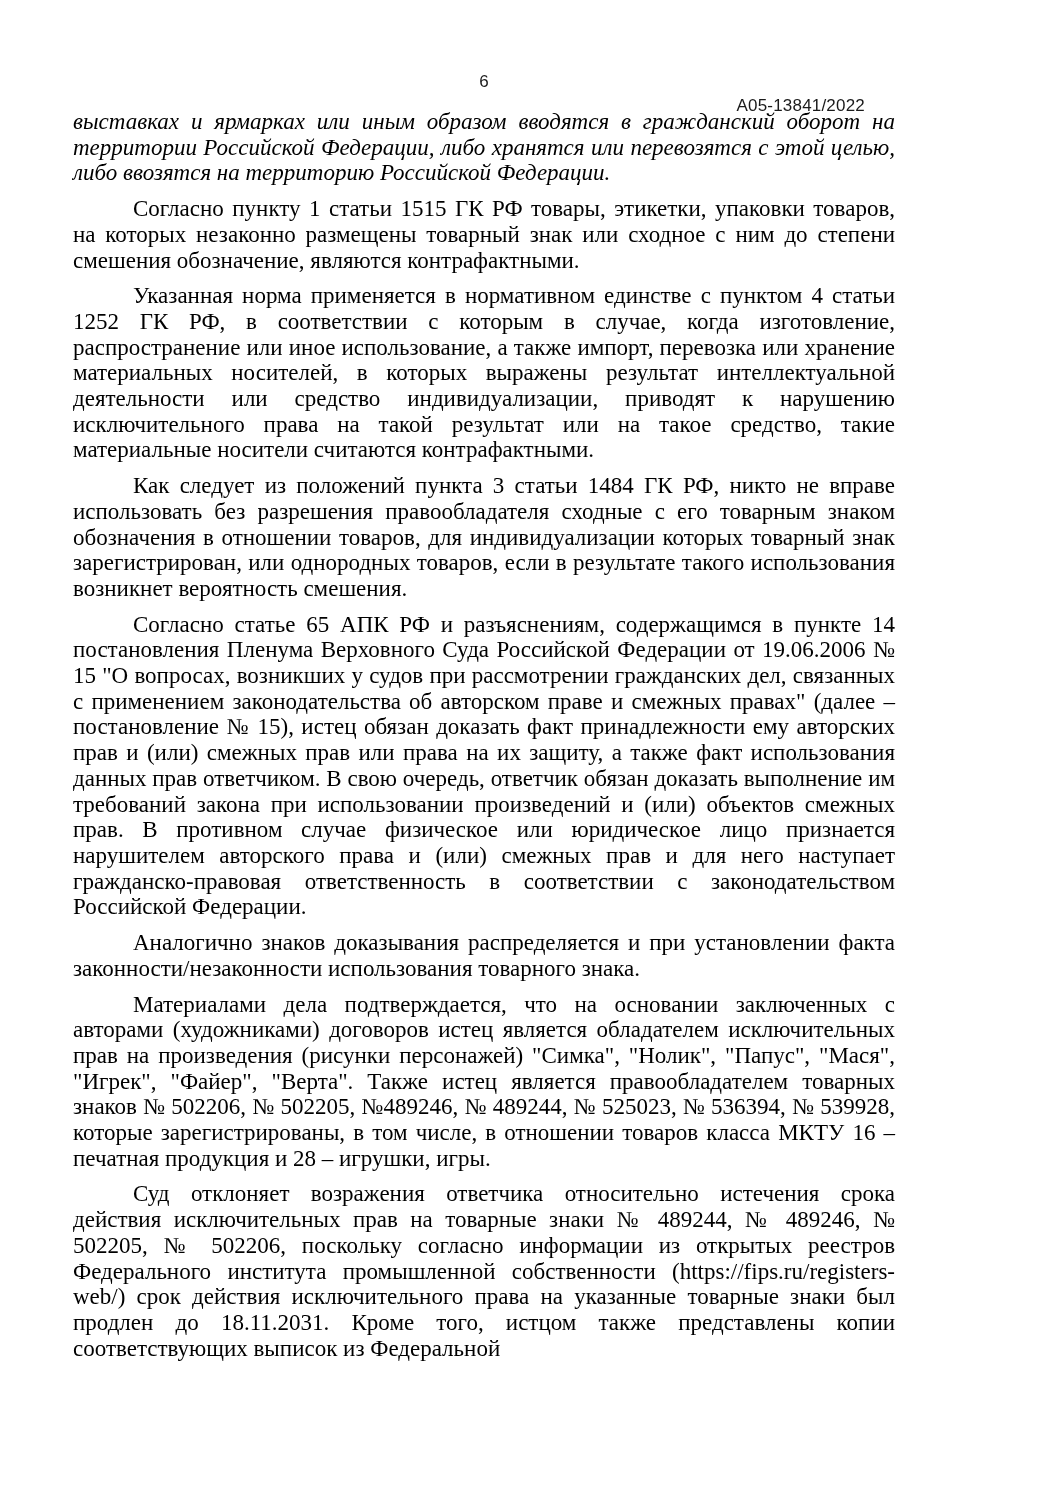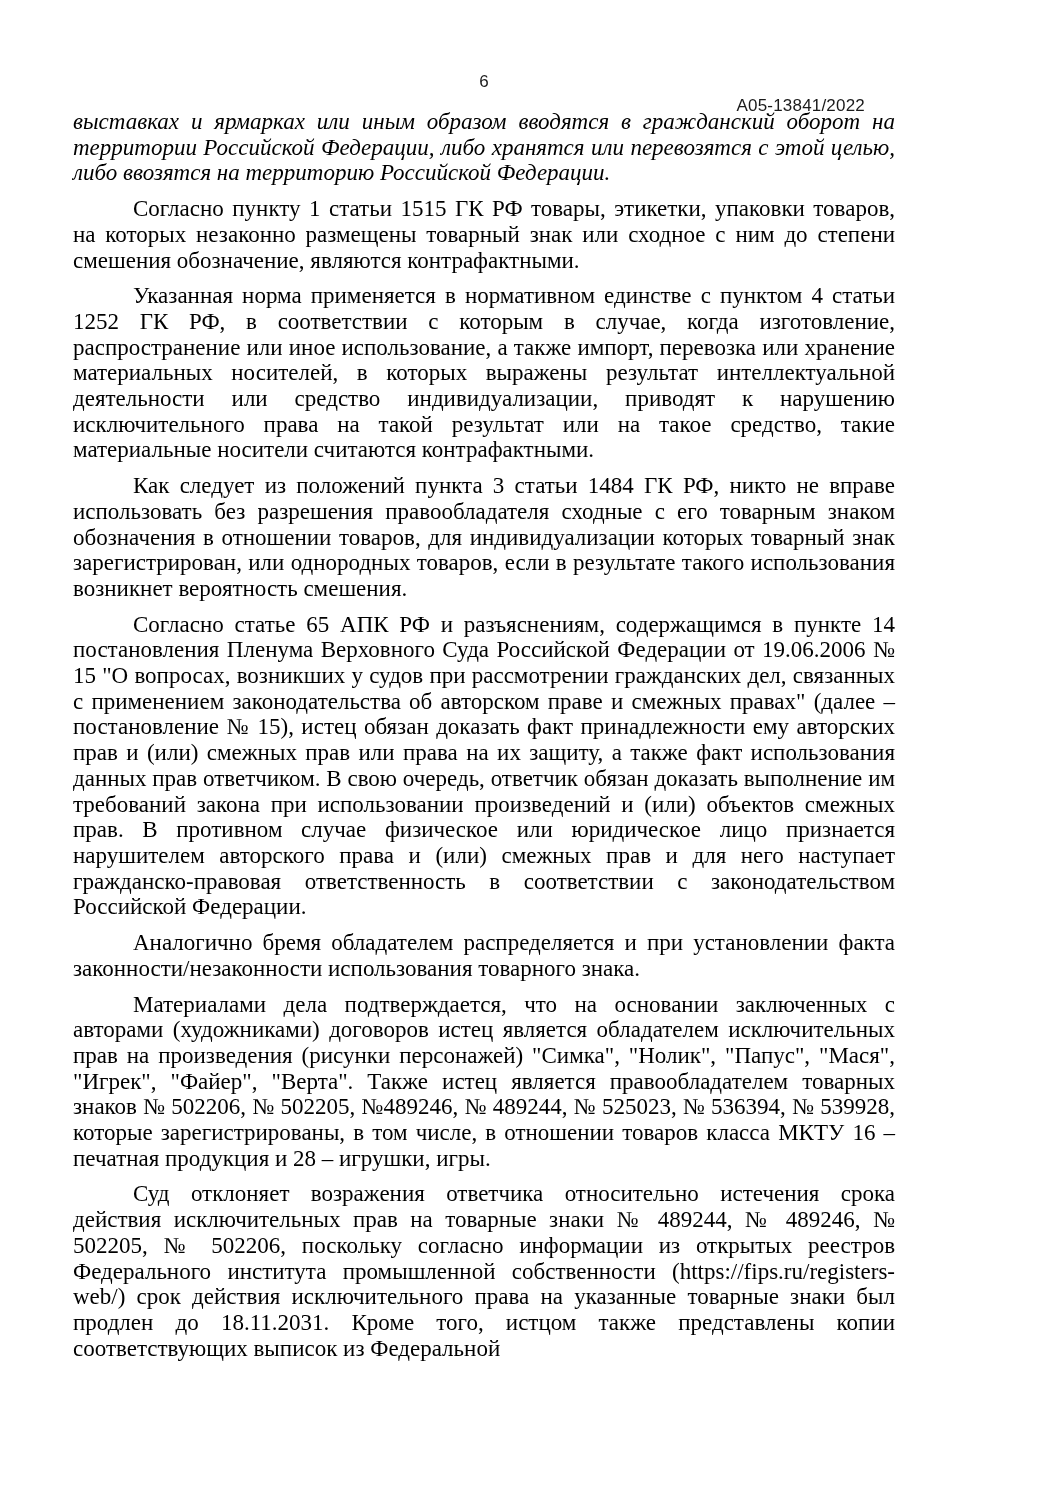--- a/index.html
+++ b/index.html
@@ -66,17 +66,17 @@
     <span class="page-num">6</span>
     <span class="case-num">А05-13841/2022</span>
   </header>
 
   <main class="doc-body">
     <p class="no-indent">выставках и ярмарках или иным образом вводятся в гражданский оборот на территории Российской Федерации, либо хранятся или перевозятся с этой целью, либо ввозятся на территорию Российской Федерации.</p>
     <p>Согласно пункту 1 статьи 1515 ГК РФ товары, этикетки, упаковки товаров, на которых незаконно размещены товарный знак или сходное с ним до степени смешения обозначение, являются контрафактными.</p>
     <p>Указанная норма применяется в нормативном единстве с пунктом 4 статьи 1252 ГК РФ, в соответствии с которым в случае, когда изготовление, распространение или иное использование, а также импорт, перевозка или хранение материальных носителей, в которых выражены результат интеллектуальной деятельности или средство индивидуализации, приводят к нарушению исключительного права на такой результат или на такое средство, такие материальные носители считаются контрафактными.</p>
     <p>Как следует из положений пункта 3 статьи 1484 ГК РФ, никто не вправе использовать без разрешения правообладателя сходные с его товарным знаком обозначения в отношении товаров, для индивидуализации которых товарный знак зарегистрирован, или однородных товаров, если в результате такого использования возникнет вероятность смешения.</p>
     <p>Согласно статье 65 АПК РФ и разъяснениям, содержащимся в пункте 14 постановления Пленума Верховного Суда Российской Федерации от 19.06.2006 № 15 "О вопросах, возникших у судов при рассмотрении гражданских дел, связанных с применением законодательства об авторском праве и смежных правах" (далее – постановление № 15), истец обязан доказать факт принадлежности ему авторских прав и (или) смежных прав или права на их защиту, а также факт использования данных прав ответчиком. В свою очередь, ответчик обязан доказать выполнение им требований закона при использовании произведений и (или) объектов смежных прав. В противном случае физическое или юридическое лицо признается нарушителем авторского права и (или) смежных прав и для него наступает гражданско-правовая ответственность в соответствии с законодательством Российской Федерации.</p>
-    <p>Аналогично бремя обладателем распределяется и при установлении факта законности/незаконности использования товарного знака.</p>
+    <p>Аналогично знаков доказывания распределяется и при установлении факта законности/незаконности использования товарного знака.</p>
     <p>Материалами дела подтверждается, что на основании заключенных с авторами (художниками) договоров истец является обладателем исключительных прав на произведения (рисунки персонажей) "Симка", "Нолик", "Папус", "Мася", "Игрек", "Файер", "Верта". Также истец является правообладателем товарных знаков № 502206, № 502205, №489246, № 489244, № 525023, № 536394, № 539928, которые зарегистрированы, в том числе, в отношении товаров класса МКТУ 16 – печатная продукция и 28 – игрушки, игры.</p>
     <p>Суд отклоняет возражения ответчика относительно истечения срока действия исключительных прав на товарные знаки № 489244, № 489246, № 502205, № 502206, поскольку согласно информации из открытых реестров Федерального института промышленной собственности (https://fips.ru/registers-web/) срок действия исключительного права на указанные товарные знаки был продлен до 18.11.2031. Кроме того, истцом также представлены копии соответствующих выписок из Федеральной</p>
   </main>
 </div>
 
 </body></html>

